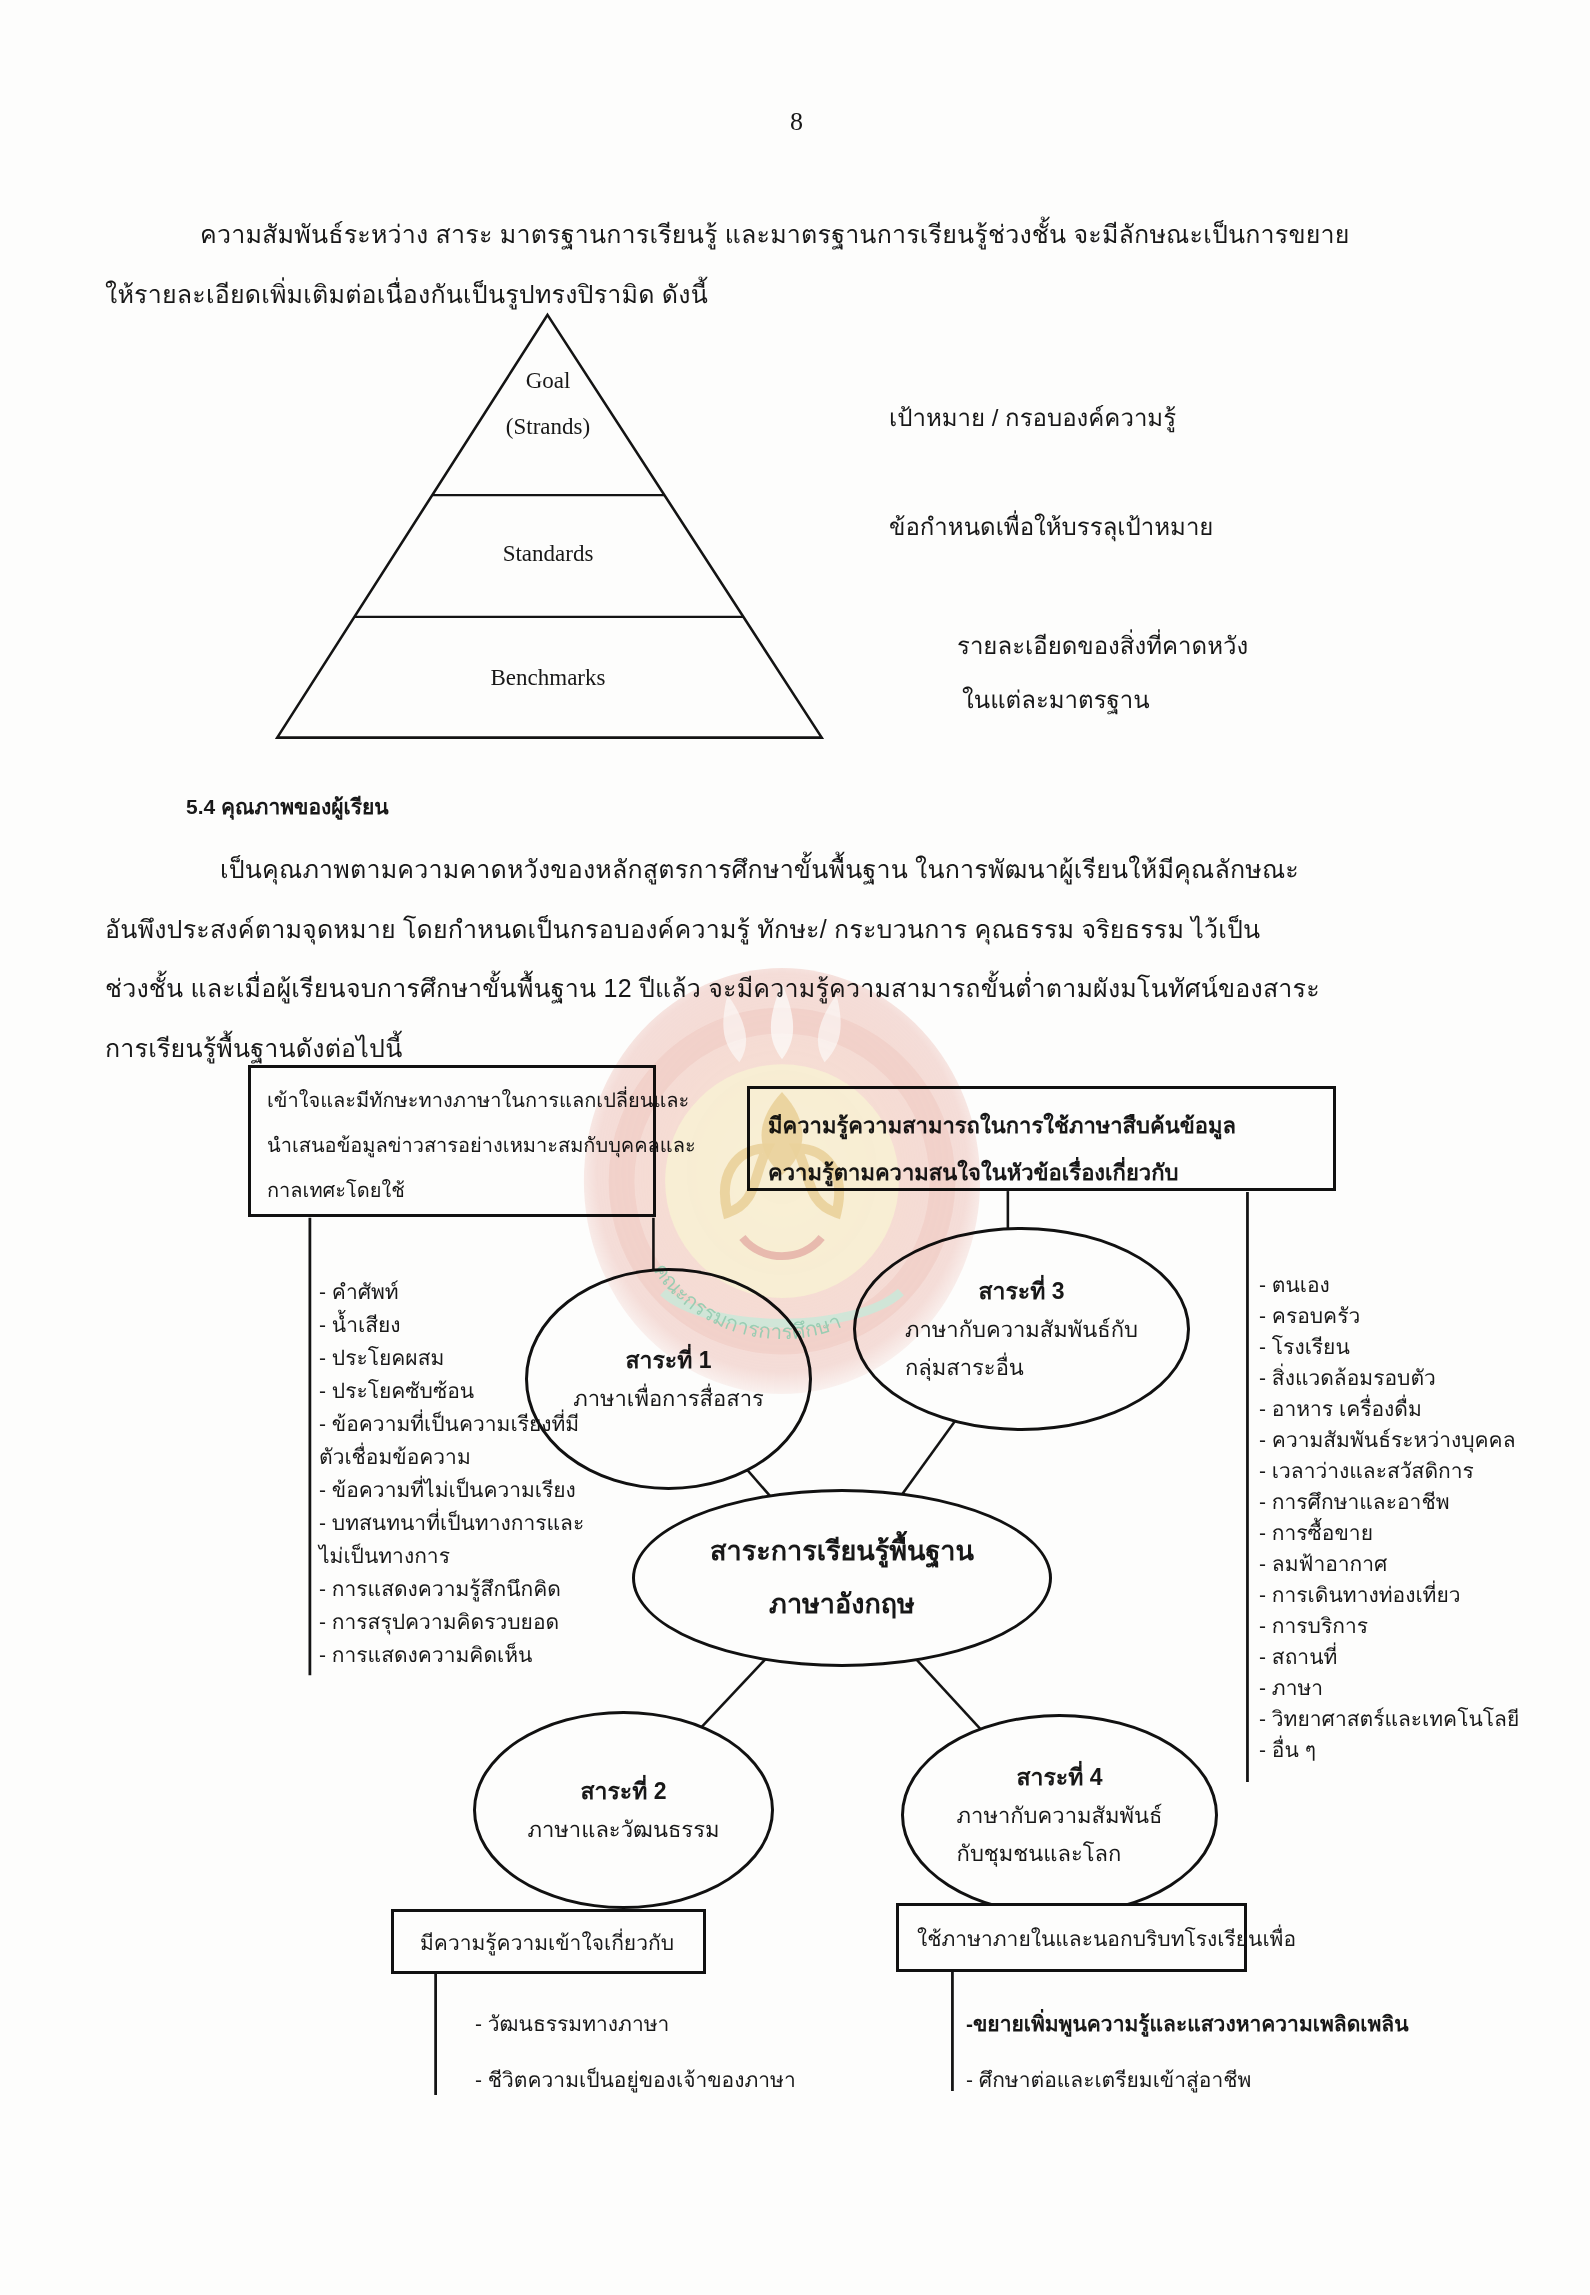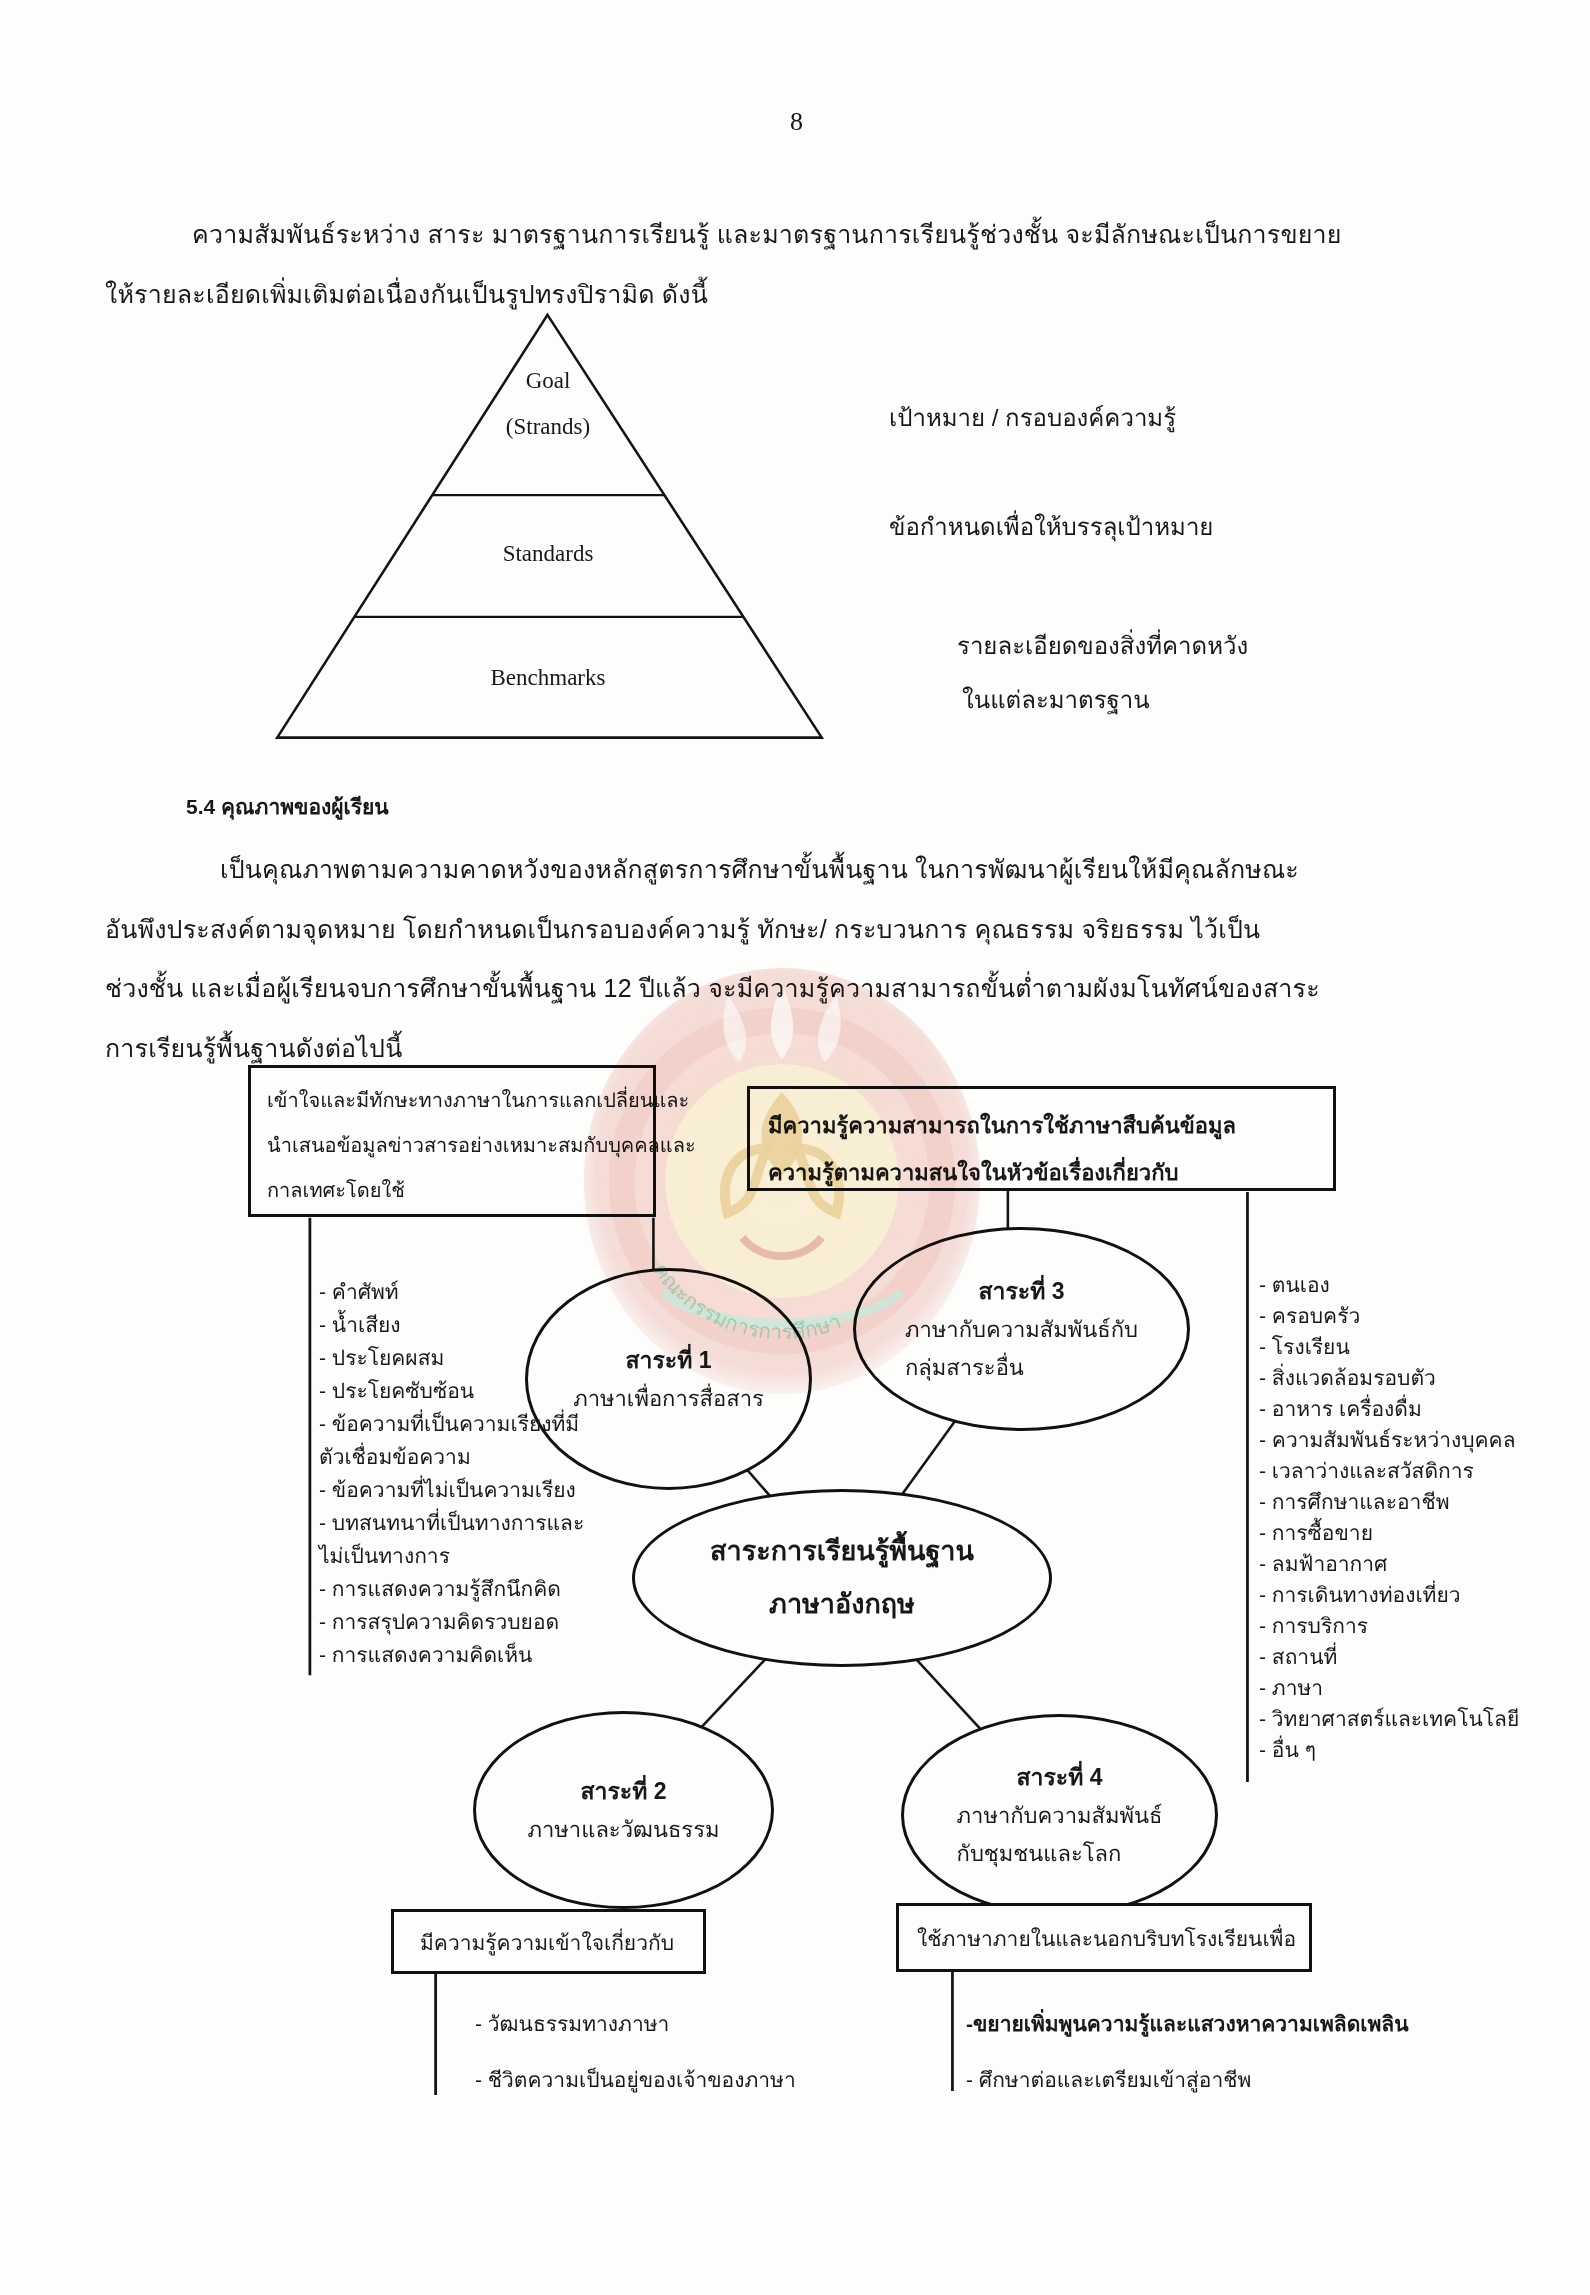--- a/index.html
+++ b/index.html
@@ -42,21 +42,21 @@
   #box4-items .list-line:first-child{font-weight:bold;}
   #watermark{z-index:6;pointer-events:none;opacity:.5;mix-blend-mode:multiply;}
 </style>
 </head>
 <body>
 
 <div id="page">
 
   <div class="abs serif" style="left:762px;top:107px;width:69px;text-align:center;font-size:26px;">8</div>
 
-  <div class="abs para" style="left:192px;top:214px;">ความสัมพันธ์ระหว่าง สาระ  มาตรฐานการเรียนรู้  และมาตรฐานการเรียนรู้ช่วงชั้น จะมีลักษณะเป็นการขยาย</div>
+  <div class="abs para" style="left:200px;top:214px;">ความสัมพันธ์ระหว่าง สาระ  มาตรฐานการเรียนรู้  และมาตรฐานการเรียนรู้ช่วงชั้น จะมีลักษณะเป็นการขยาย</div>
   <div class="abs para" style="left:105px;top:274px;">ให้รายละเอียดเพิ่มเติมต่อเนื่องกันเป็นรูปทรงปิรามิด ดังนี้</div>
 
   <svg id="lines-layer" width="1591" height="2296" viewBox="0 0 1607 2319">
 
     <path d="M553,318 L830,745 L280,745 Z" fill="none" stroke="#141414" stroke-width="2.6"></path>
     <line x1="437" y1="500" x2="671" y2="500" stroke="#141414" stroke-width="2.4"></line>
     <line x1="358" y1="623" x2="751" y2="623" stroke="#141414" stroke-width="2.4"></line>
 
     <line x1="660" y1="1230" x2="660" y2="1310" stroke="#141414" stroke-width="2.6"></line>
     <line x1="1018" y1="1203" x2="1018" y2="1265" stroke="#141414" stroke-width="2.6"></line>
@@ -172,21 +172,21 @@
     </div>
 
   <div class="dbox" style="left:391px;top:1909px;width:315px;height:65px;padding:14px 26px;">
     <div class="bline" style="font-size:21px;line-height:34px;">มีความรู้ความเข้าใจเกี่ยวกับ</div>
   </div>
   <div id="box2-items" class="vlist sub-items" style="left:451px;top:1996px;margin-left:24px;">
       <div class="list-line">- วัฒนธรรมทางภาษา</div>
       <div class="list-line">- ชีวิตความเป็นอยู่ของเจ้าของภาษา</div>
     </div>
 
-  <div class="dbox" style="left:896px;top:1903px;width:416px;height:69px;padding:15px 18px;">
+  <div class="dbox" style="left:896px;top:1903px;width:351px;height:69px;padding:15px 18px;">
     <div class="bline" style="font-size:21px;line-height:36px;">ใช้ภาษาภายในและนอกบริบทโรงเรียนเพื่อ</div>
   </div>
   <div id="box4-items" class="vlist sub-items" style="left:966px;top:1996px;">
       <div class="list-line">-ขยายเพิ่มพูนความรู้และแสวงหาความเพลิดเพลิน</div>
       <div class="list-line">- ศึกษาต่อและเตรียมเข้าสู่อาชีพ</div>
     </div>
 
   <svg id="watermark" class="abs" style="left:569px;top:965px;" width="426" height="446" viewBox="0 0 430 450">
     <defs>
       <radialGradient id="wgrad" cx="50%" cy="48%" r="55%">

